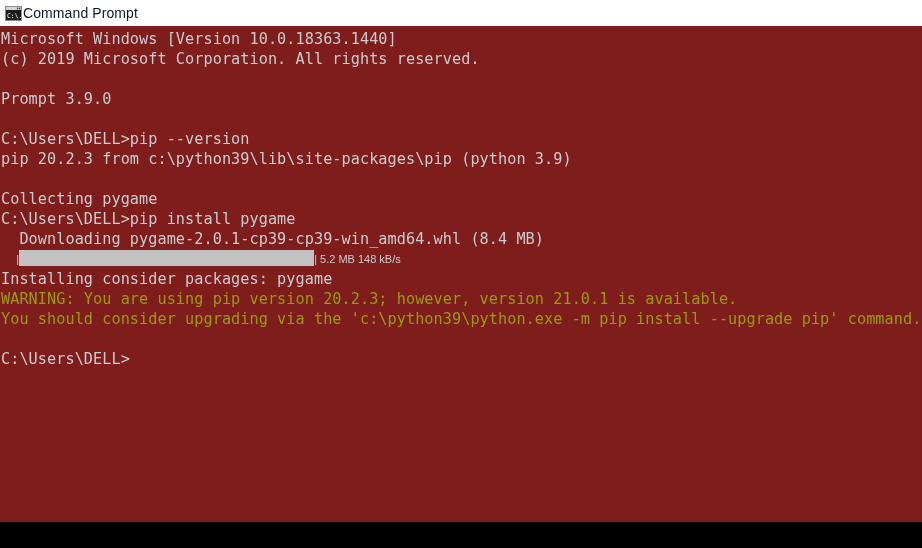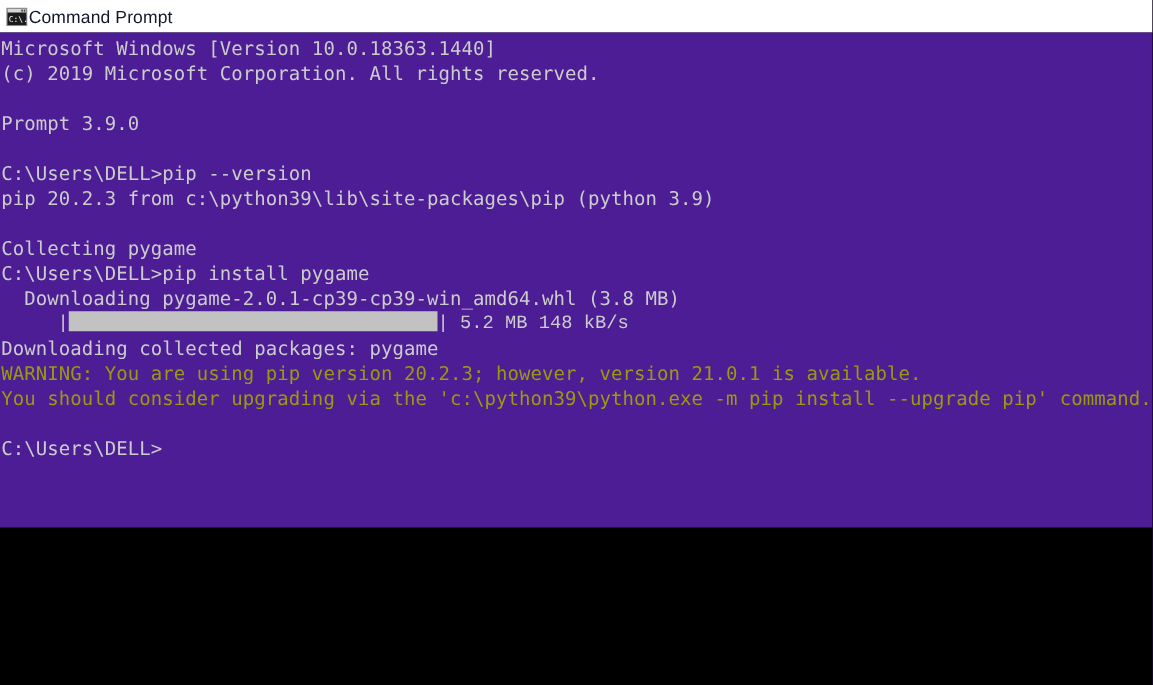--- a/index.html
+++ b/index.html
@@ -34,22 +34,22 @@
     font-family: "Liberation Sans", sans-serif;
     font-size: 14px;
     color: #0f172a;
     margin-left: 1px;
     letter-spacing: 0.1px;
     white-space: pre;
   }
 
   
   .console {
-    background: #4c1d95;
-    height: 396px;
+    background: #7f1d1d;
+    height: 496px;
     padding: 3px 0 0 0;
     box-sizing: border-box;
     overflow: hidden;
   }
   .line {
     font-family: "DejaVu Sans Mono", monospace;
     font-size: 15.2px;
     line-height: 20px;
     height: 20px;
     color: #cccccc;
@@ -63,22 +63,22 @@
   .line.blank {
     color: transparent;
   }
 
   
   .progress-line {
     height: 20px;
     line-height: 20px;
     position: relative;
     white-space: pre;
-    font-family: Liberation Mono, monospace;
-    font-size: 15px;
+    font-family: Liberation Sans, sans-serif;
+    font-size: 11px;
     color: #cccccc;
     padding-left: 1px;
   }
   .progress-bar-track {
     display: inline-block;
     position: relative;
     width: 295px;
     height: 16px;
     vertical-align: -3px;
     background: transparent;
@@ -109,20 +109,20 @@
     <div class="line">Microsoft Windows [Version 10.0.18363.1440]</div>
     <div class="line">(c) 2019 Microsoft Corporation. All rights reserved.</div>
     <div class="line blank"></div>
     <div class="line">Prompt 3.9.0</div>
     <div class="line blank"></div>
     <div class="line">C:\Users\DELL&gt;pip --version</div>
     <div class="line">pip 20.2.3 from c:\python39\lib\site-packages\pip (python 3.9)</div>
     <div class="line blank"></div>
     <div class="line">Collecting pygame</div>
     <div class="line">C:\Users\DELL&gt;pip install pygame</div>
-    <div class="line">  Downloading pygame-2.0.1-cp39-cp39-win_amd64.whl (3.8 MB)</div>
+    <div class="line">  Downloading pygame-2.0.1-cp39-cp39-win_amd64.whl (8.4 MB)</div>
     <div class="progress-line"><span>     </span><span>|</span><span class="progress-bar-track"><span class="progress-bar-fill" style="width: 100%; background: rgb(194, 194, 194);"></span></span><span>|</span><span> 5.2 MB 148 kB/s</span></div>
-    <div class="line">Downloading collected packages: pygame</div>
+    <div class="line">Installing consider packages: pygame</div>
     <div class="line warn">WARNING: You are using pip version 20.2.3; however, version 21.0.1 is available.</div>
     <div class="line warn">You should consider upgrading via the 'c:\python39\python.exe -m pip install --upgrade pip' command.</div>
     <div class="line blank"></div>
     <div class="line">C:\Users\DELL&gt;</div>
   </div>
 
 </body></html>

